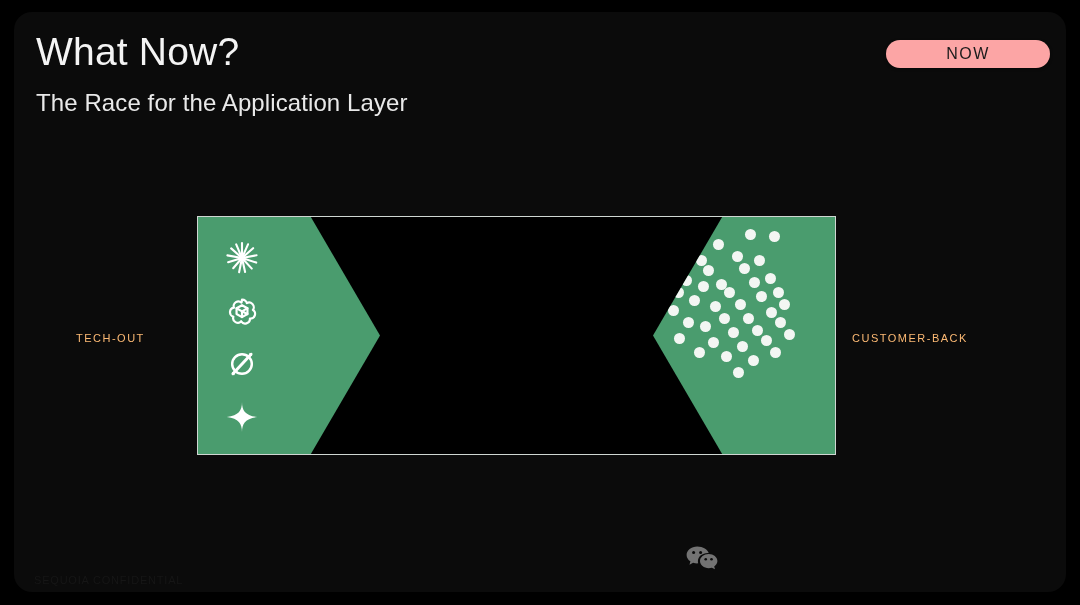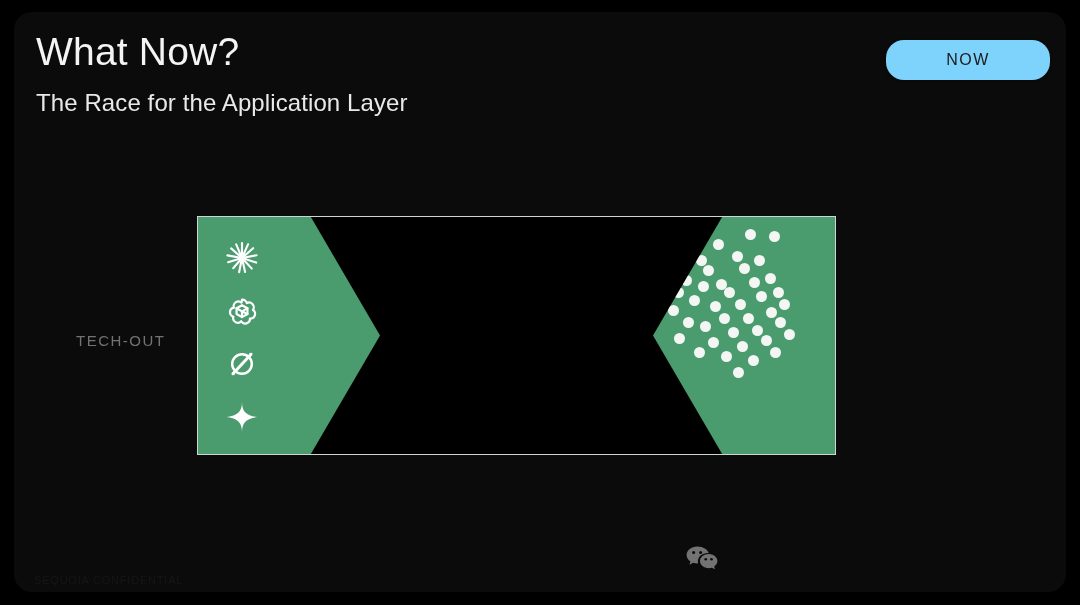--- a/index.html
+++ b/index.html
@@ -47,22 +47,22 @@
     letter-spacing: 0.1px;
     white-space: nowrap;
   }
 
   
   #now-badge {
     position: absolute;
     right: 16px;
     top: 28px;
     width: 164px;
-    height: 40px;
-    background: #7dd3fc;
+    height: 28px;
+    background: #fca5a5;
     border-radius: 18px;
     display: flex;
     align-items: center;
     justify-content: center;
     box-shadow: 0 1px 3px rgba(0,0,0,0.5);
   }
   #now-badge span {
     font-size: 16px;
     color: #1b1b1b;
     letter-spacing: 1.4px;
@@ -131,22 +131,22 @@
     width: 11px;
     height: 11px;
     border-radius: 50%;
     background: #f3f6f3;
   }
 
   
   .side-label {
     position: absolute;
     top: 320px;
-    font-size: 15px;
-    color: #737373;
+    font-size: 11px;
+    color: #fdba74;
     letter-spacing: 1.5px;
     white-space: nowrap;
   }
   #label-left  { left: 62px; }
   #label-right { left: 838px; }
 
   
   #watermark {
     position: absolute;
     left: 672px;
@@ -282,20 +282,21 @@
           <div class="cust-dot" style="left: 68px; top: 134px; background: rgb(243, 246, 243);"></div>
           <div class="cust-dot" style="left: 95px; top: 138px; background: rgb(243, 246, 243);"></div>
           <div class="cust-dot" style="left: 117px; top: 130px; background: rgb(243, 246, 243);"></div>
           <div class="cust-dot" style="left: 80px; top: 150px; background: rgb(243, 246, 243);"></div>
         </div>
     </div>
 
   </div>
 
   <div class="side-label" id="label-left">TECH-OUT</div>
+  <div class="side-label" id="label-right">CUSTOMER-BACK</div>
 
   <div id="watermark">
     <span>
       <svg width="32" height="28" viewBox="0 0 32 28" aria-hidden="true">
         <g fill="#9b9b9b">
           <path d="M11.2 1.4C5.3 1.4 0.6 5.2 0.6 9.9c0 2.6 1.5 4.9 3.8 6.4L3.5 19.7l3.6-1.9c1.3 0.4 2.7 0.6 4.1 0.6 0.3 0 0.7 0 1-0.1-0.2-0.7-0.3-1.4-0.3-2.1 0-4.5 4.4-8.1 9.8-8.1 0.4 0 0.7 0 1.1 0.1C21.9 4.4 17 1.4 11.2 1.4z"></path>
           <circle cx="7.6" cy="7.6" r="1.5" fill="#0b0b0b"></circle>
           <circle cx="14.6" cy="7.6" r="1.5" fill="#0b0b0b"></circle>
           <path d="M31.4 16.1c0-3.9-3.9-7.1-8.7-7.1s-8.7 3.2-8.7 7.1c0 3.9 3.9 7.1 8.7 7.1 1.1 0 2.2-0.2 3.2-0.5l3.1 1.6-0.8-2.8c1.9-1.3 3.2-3.2 3.2-5.4z"></path>
           <circle cx="19.7" cy="14.2" r="1.3" fill="#0b0b0b"></circle>

